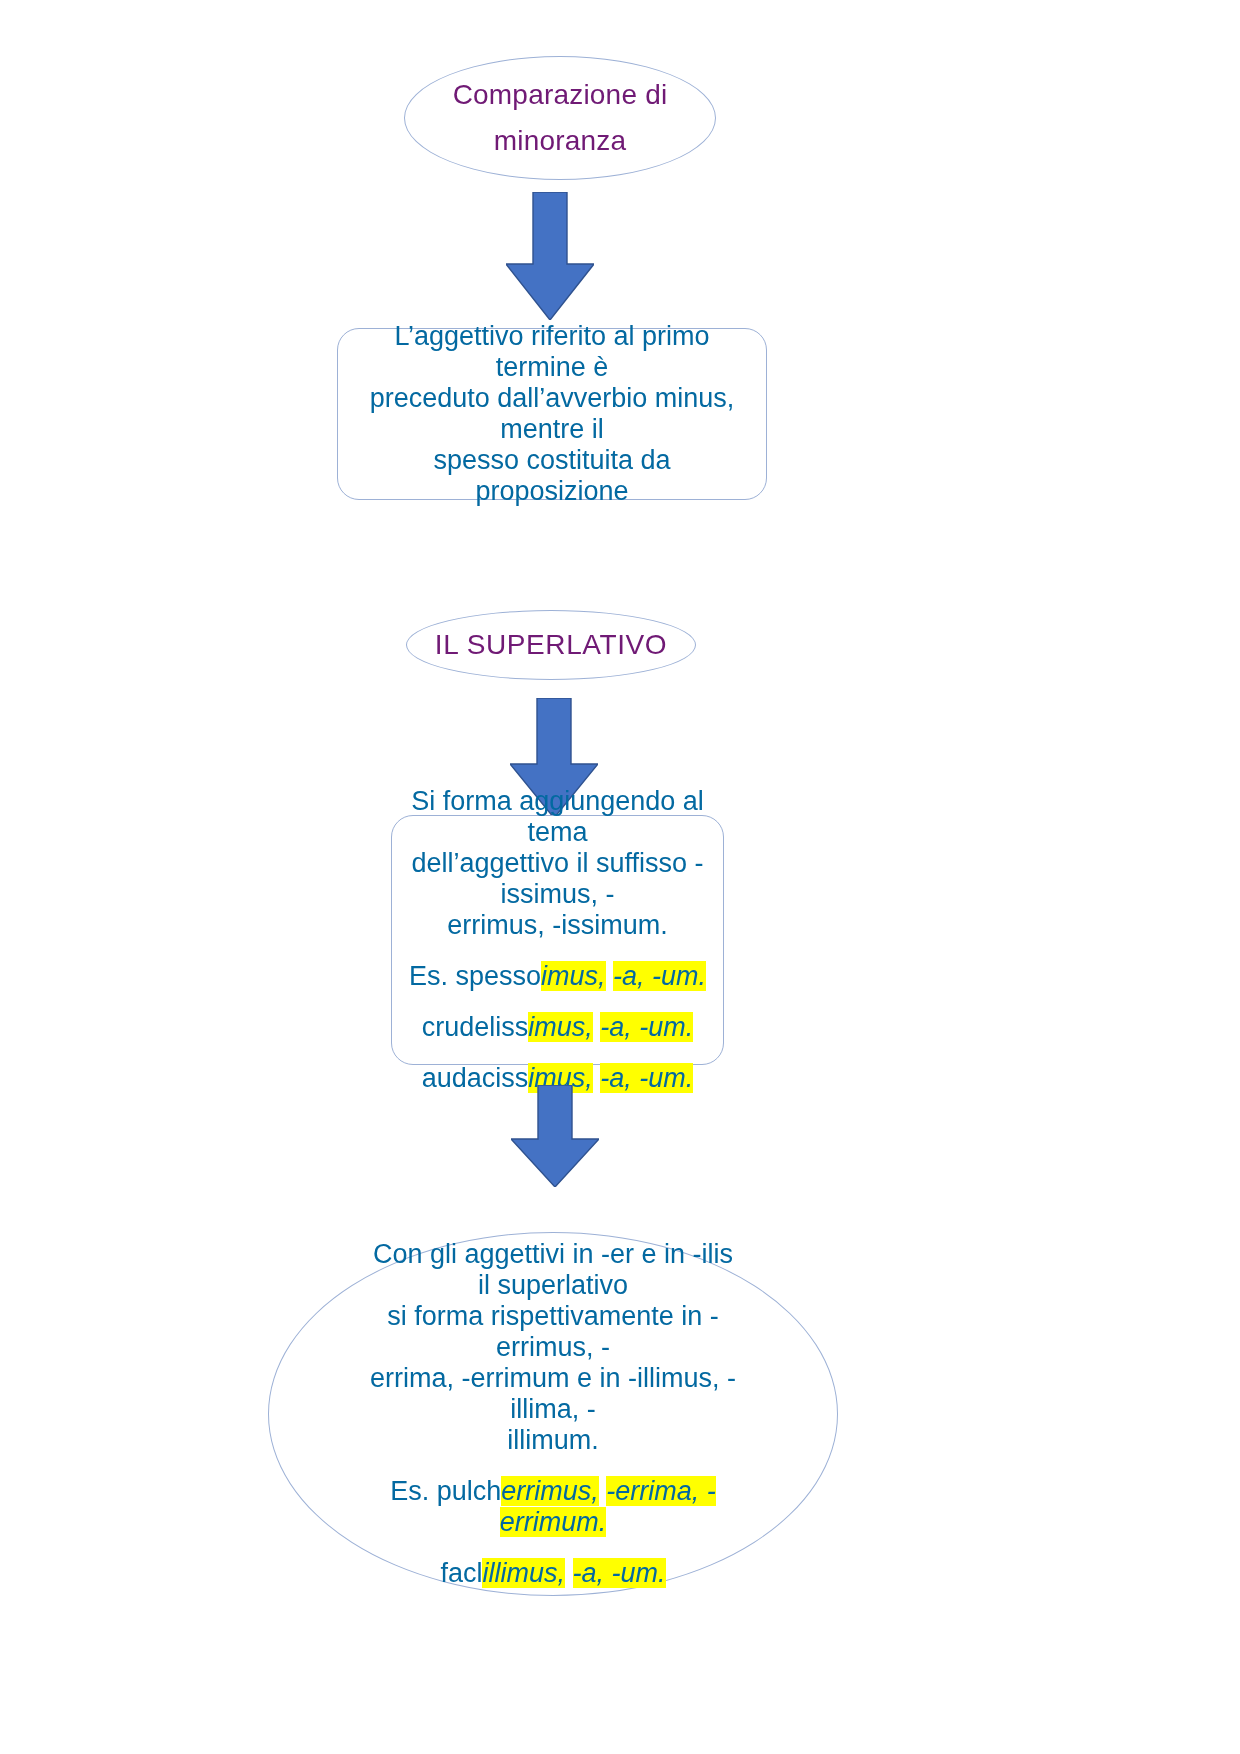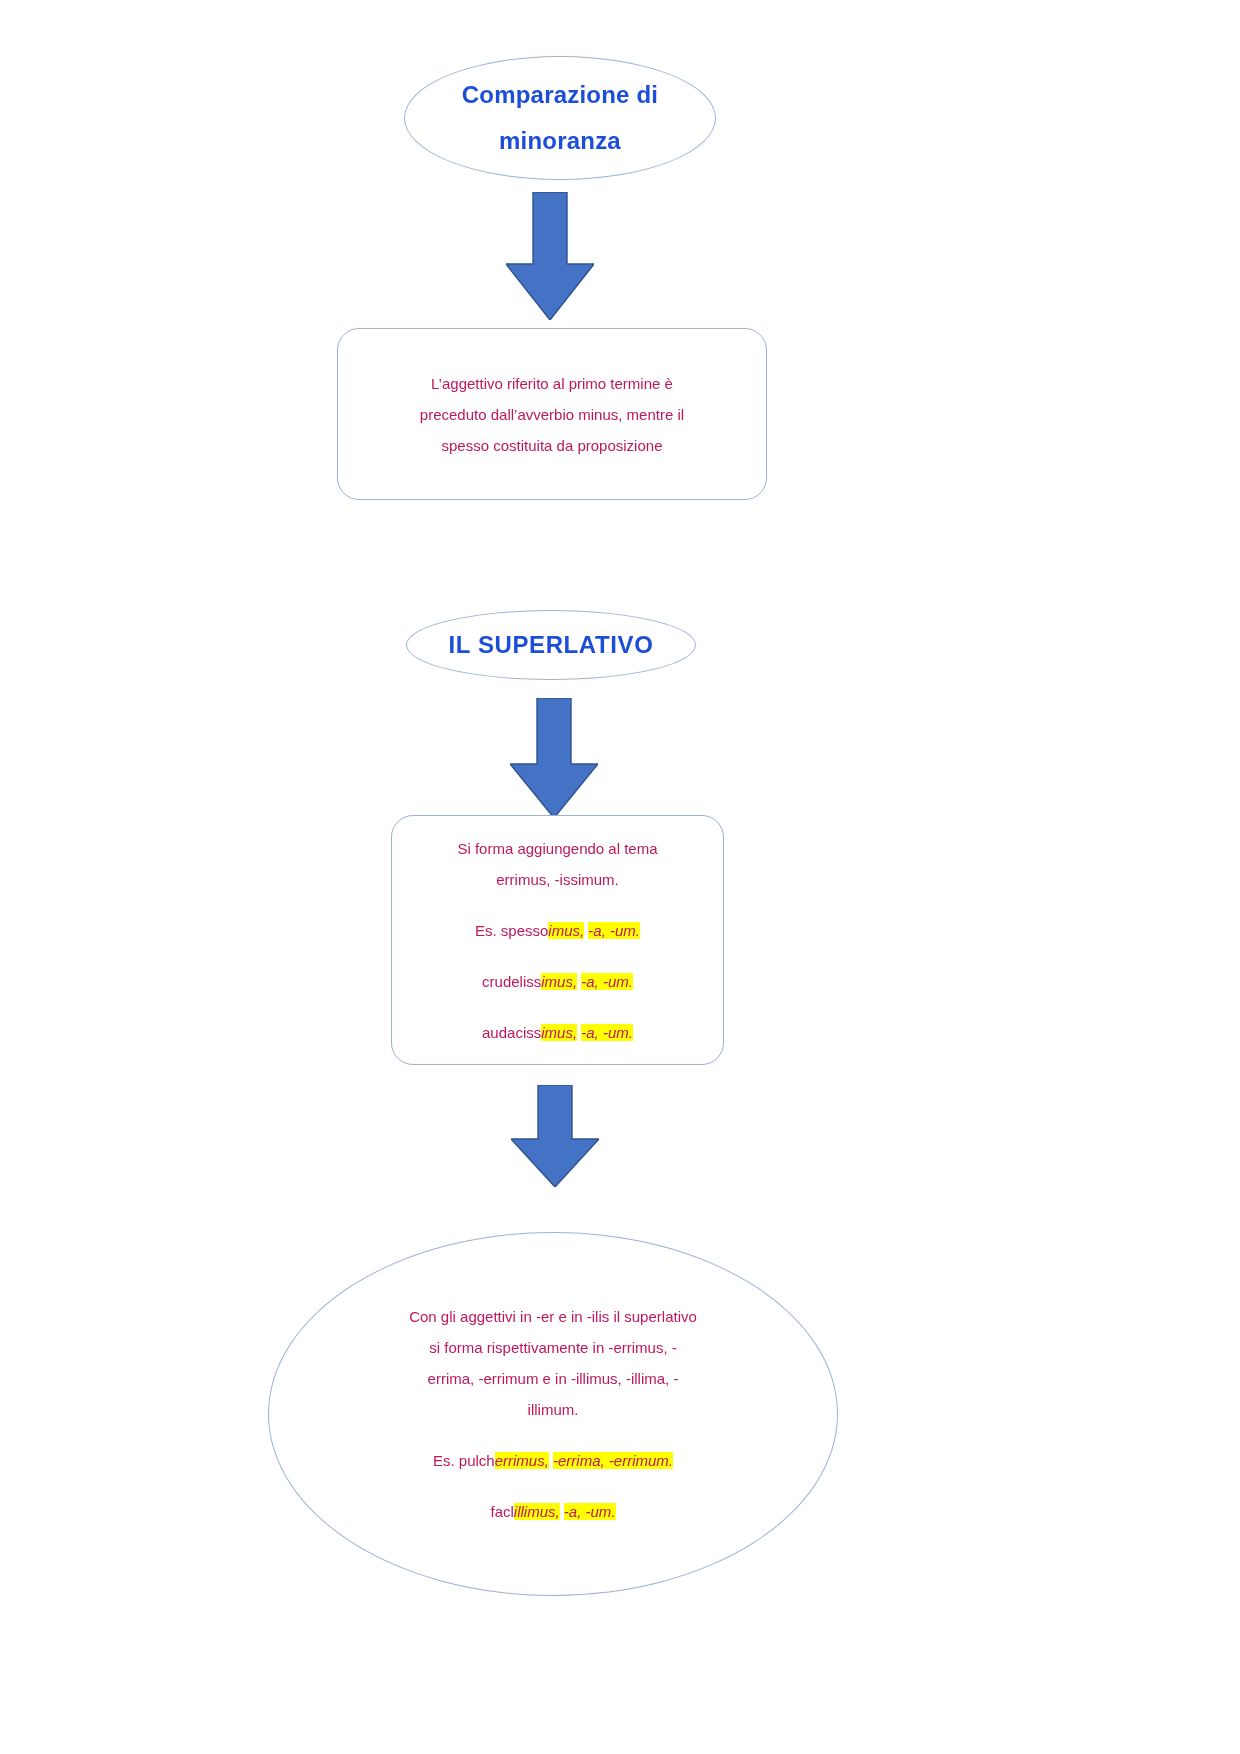--- a/index.html
+++ b/index.html
@@ -49,33 +49,33 @@
     align-items: center;
     justify-content: center;
   }
   .roundrect-inner {
     text-align: center;
     width: 92%;
   }
 
   
   .title-text {
-    font-size: 24px;
+    font-size: 28px;
     line-height: 46px;
-    color: #1d4ed8;
-    font-weight: 700;
+    color: #701a75;
+    font-weight: 400;
     letter-spacing: 0.2px;
   }
   .title-text.wide {
     letter-spacing: 0.6px;
   }
   .body-text {
-    font-size: 15px;
+    font-size: 27px;
     line-height: 31px;
-    color: #be185d;
+    color: #0369a1;
   }
   .body-text p {
     margin: 0;
   }
   .spaced {
     margin-top: 20px !important;
   }
   .hl {
     background: #ffff00;
     font-style: italic;
@@ -120,20 +120,21 @@
 
   <div class="arrow" style="left:510px; top:698px; width:88px; height:120px;">
     <svg width="88" height="120" viewBox="0 0 88 120">
       <polygon points="27,0 61,0 61,66 88,66 44,120 0,66 27,66" fill="#4472c4" stroke="#2f528f" stroke-width="1.4"></polygon>
     </svg>
   </div>
 
   <div class="roundrect" style="left:391px; top:815px; width:333px; height:250px;">
     <div class="roundrect-inner body-text">
       <p>Si forma aggiungendo al tema</p>
+      <p>dell’aggettivo il suffisso -issimus, -</p>
       <p>errimus, -issimum.</p>
 
       <p class="spaced"><span>Es. spesso</span><span class="hl">imus,</span><span>&nbsp;</span><span class="hl">-a, -um.</span></p>
 
       <p class="spaced"><span>crudeliss</span><span class="hl">imus,</span><span>&nbsp;</span><span class="hl">-a, -um.</span></p>
 
       <p class="spaced"><span>audaciss</span><span class="hl">imus,</span><span>&nbsp;</span><span class="hl">-a, -um.</span></p>
     </div>
   </div>
 

